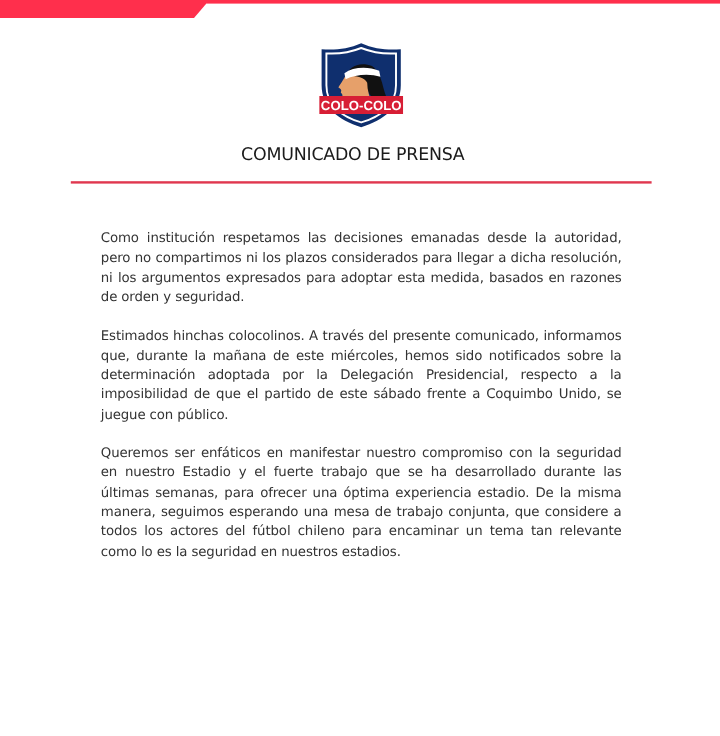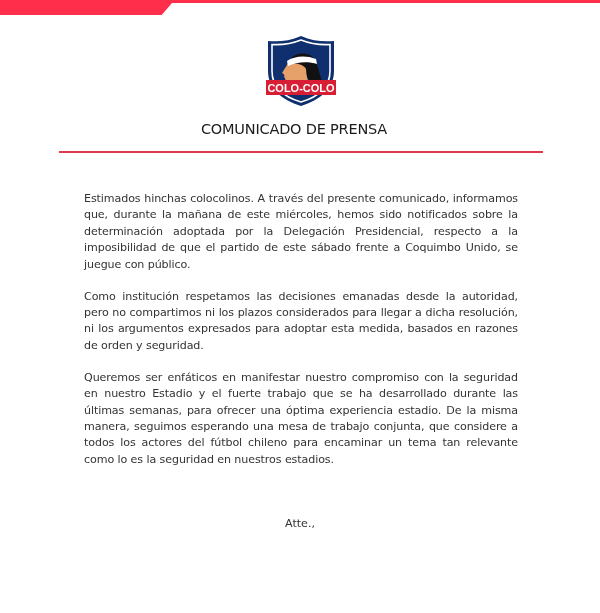--- a/index.html
+++ b/index.html
@@ -39,20 +39,19 @@
   <path d="M21 26 C28 21 40 20 50 24 L51 29 C42 26 30 27 22 31 Z" fill="#ffffff"></path>
 
   <rect x="0" y="45" width="70" height="15" fill="#d71e35"></rect>
   <text x="35" y="56.5" text-anchor="middle" font-family="Liberation Sans, sans-serif" font-weight="bold" font-size="11" fill="#ffffff">COLO-COLO</text>
 </svg>
 
 <div class="title">COMUNICADO DE PRENSA</div>
 <div class="divider"></div>
 
 <div class="body">
+  <p>Como institución respetamos las decisiones emanadas desde la autoridad, pero no compartimos ni los plazos considerados para llegar a dicha resolución, ni los argumentos expresados para adoptar esta medida, basados en razones de orden y seguridad.</p>
   <p>Estimados hinchas colocolinos. A través del presente comunicado, informamos que, durante la mañana de este miércoles, hemos sido notificados sobre la determinación adoptada por la Delegación Presidencial, respecto a la imposibilidad de que el partido de este sábado frente a Coquimbo Unido, se juegue con público.</p>
-  <p>Como institución respetamos las decisiones emanadas desde la autoridad, pero no compartimos ni los plazos considerados para llegar a dicha resolución, ni los argumentos expresados para adoptar esta medida, basados en razones de orden y seguridad.</p>
   <p>Queremos ser enfáticos en manifestar nuestro compromiso con la seguridad en nuestro Estadio y el fuerte trabajo que se ha desarrollado durante las últimas semanas, para ofrecer una óptima experiencia estadio. De la misma manera, seguimos esperando una mesa de trabajo conjunta, que considere a todos los actores del fútbol chileno para encaminar un tema tan relevante como lo es la seguridad en nuestros estadios.</p>
 </div>
 
 <div class="signature">
-  <div>Atte.,</div>
 </div>
 
 </body></html>

